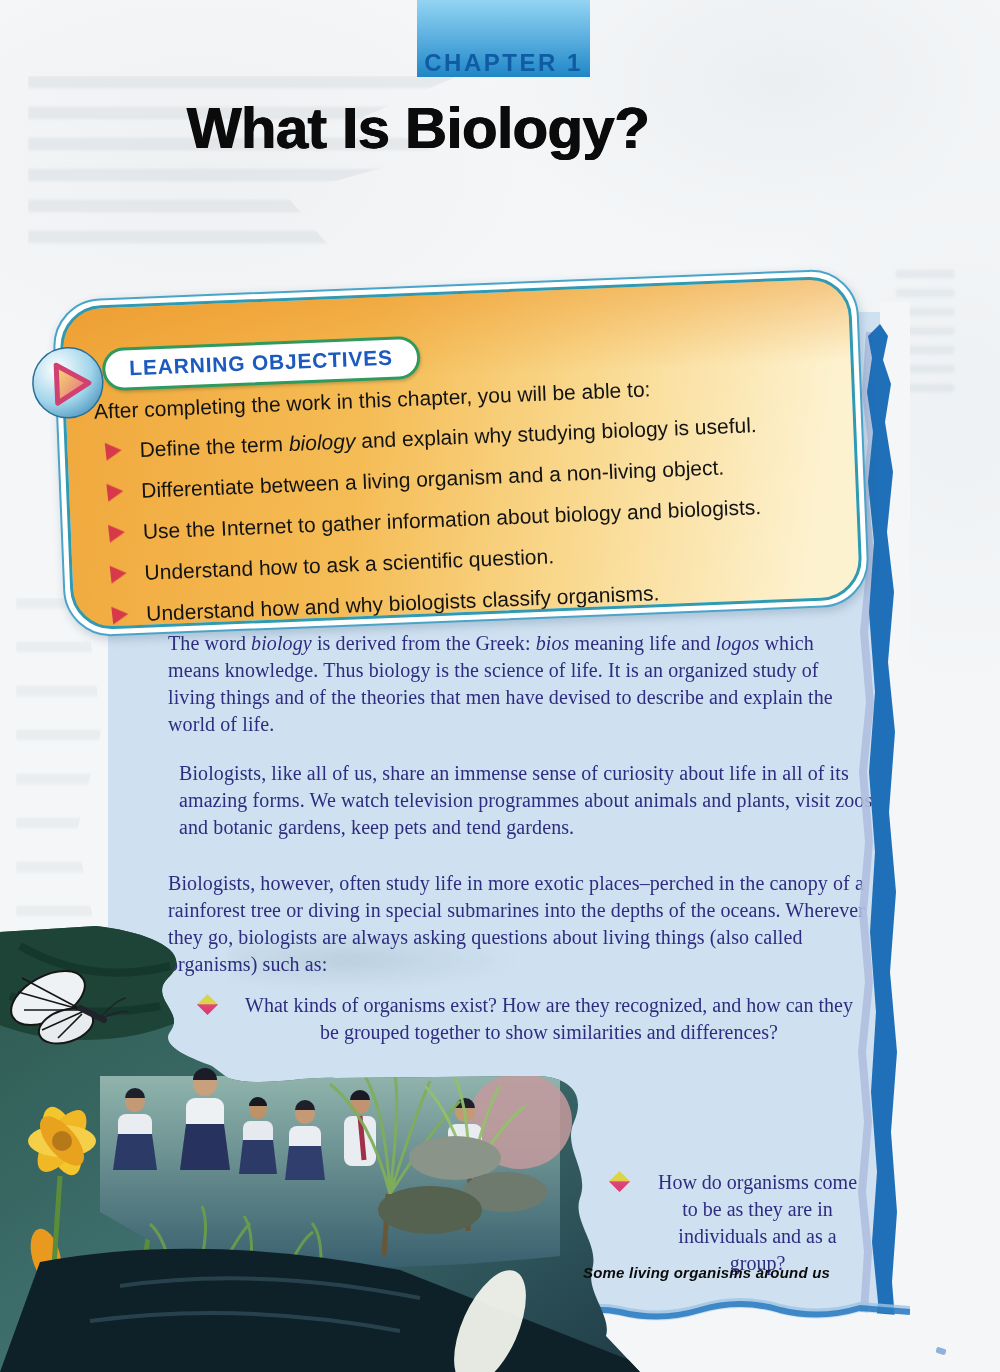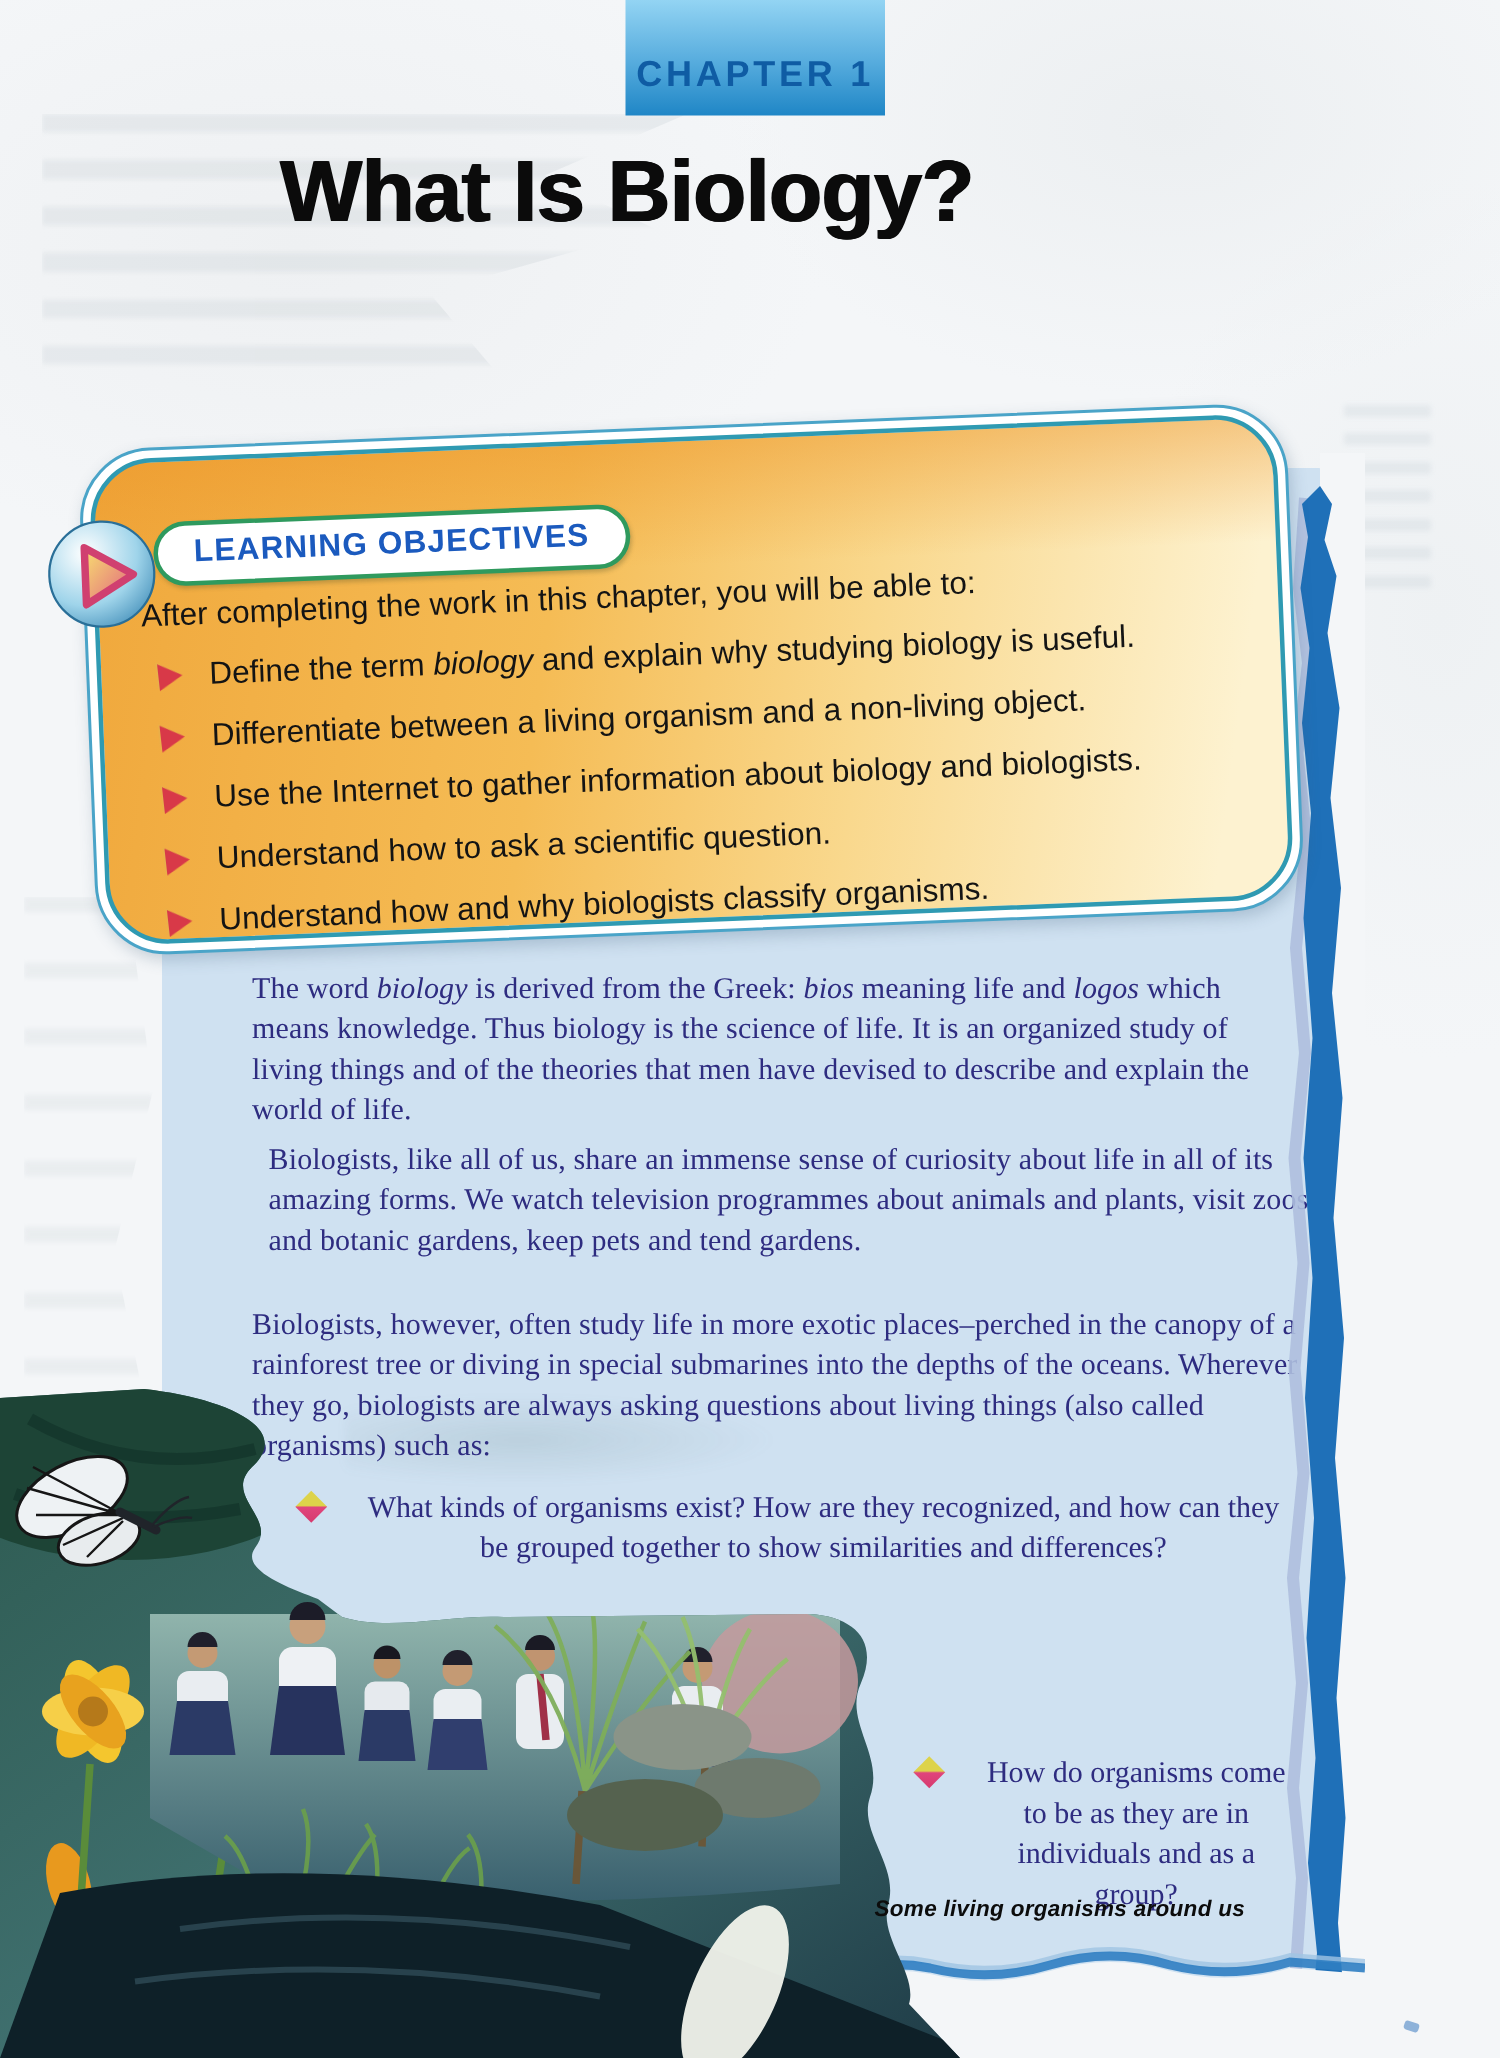--- a/index.html
+++ b/index.html
@@ -20,21 +20,21 @@
   .ghost-left{left:16px; top:598px; width:86px; height:430px; opacity:.35;
     background:repeating-linear-gradient(to bottom, rgba(150,168,176,.30) 0 10px, rgba(0,0,0,0) 10px 44px);
     clip-path:polygon(0 0,80% 0,100% 30%,70% 55%,95% 80%,55% 100%,0 100%);}
   .ghost-right{left:896px; top:270px; width:58px; height:122px; opacity:.4;
     background:repeating-linear-gradient(to bottom, rgba(150,168,180,.35) 0 8px, rgba(0,0,0,0) 8px 19px);}
   .speck{position:absolute; left:936px; top:1348px; width:10px; height:6px; background:#3a7ac0;
     opacity:.55; border-radius:2px; transform:rotate(18deg); z-index:3;}
   
   .banner{position:absolute; left:417px; top:0; width:173px; height:77px; z-index:3;
     background:linear-gradient(to bottom,#93d4f3 0%, #55abdd 55%, #1f86c6 100%);
-    display:flex; align-items:flex-end; justify-content:center; padding-bottom:13px; box-sizing:border-box;}
+    display:flex; align-items:flex-end; justify-content:center; box-sizing:border-box;}
   .banner span{color:#0f5ca4; font-weight:bold; font-size:24px; letter-spacing:2.5px;}
   
   .title{position:absolute; left:0; top:94px; width:836px; text-align:center; z-index:3;
     font-size:58px; font-weight:bold; color:#0b0b0b; letter-spacing:-.5px;
     text-shadow:.6px 0 0 #0b0b0b, -.6px 0 0 #0b0b0b;}
   
   .panel{position:absolute; left:108px; top:312px; width:774px; height:1022px;
     background:#cfe1f1; z-index:2; border-radius:3px;}
   .panel-smudge{position:absolute; left:230px; top:930px; width:290px; height:60px; z-index:2;
     background:radial-gradient(ellipse at 40% 50%, rgba(70,110,110,.14), rgba(0,0,0,0) 70%); filter:blur(3px);}
@@ -59,21 +59,21 @@
   .lo-intro{margin:4px 0 2px 16px; font-size:21px; color:#141414;}
   .lo-list{list-style:none; margin:0; padding:0;}
   .lo-list li{position:relative; padding-left:60px; margin-top:15px; font-size:21px; color:#141414; line-height:26px;}
   .lo-arrow{position:absolute; left:26px; top:4px; width:0; height:0;
     border-top:9px solid rgba(0,0,0,0); border-bottom:9px solid rgba(0,0,0,0);
     border-left:16px solid #d83948; transform:rotate(-4deg);
     filter:drop-shadow(-1px -1px 0 #e8b04a);}
   
   .serif{font-family:"Liberation Serif","DejaVu Serif",serif; color:#2e2c80;}
   .para{position:absolute; z-index:3; font-size:20px; line-height:27px; letter-spacing:.1px;}
-  .p1{left:168px; top:630px; width:700px;margin-top:16px;}
+  .p1{left:168px; top:630px; width:700px;}
   .p2{left:168px; top:760px; width:700px;margin-left:11px;}
   .p3{left:168px; top:870px; width:700px;}
   .q{position:absolute; z-index:3; font-size:20px; line-height:27px;}
   .q .txt{display:block; margin-left:38px;text-align:center;}
   .diamond{position:absolute; left:0; top:5px; width:15px; height:15px; transform:rotate(45deg);
     background:linear-gradient(135deg,#ddd34a 0%, #ddd34a 46%, #e0457c 52%, #d63a6e 100%);}
   .q1{left:200px; top:992px; width:660px;}
   .q2{left:612px; top:1048px; width:243px;}
   .q3{left:612px; top:1152px; width:253px;margin-top:17px;}
   .caption{position:absolute; left:583px; top:1264px; width:300px; z-index:8;

